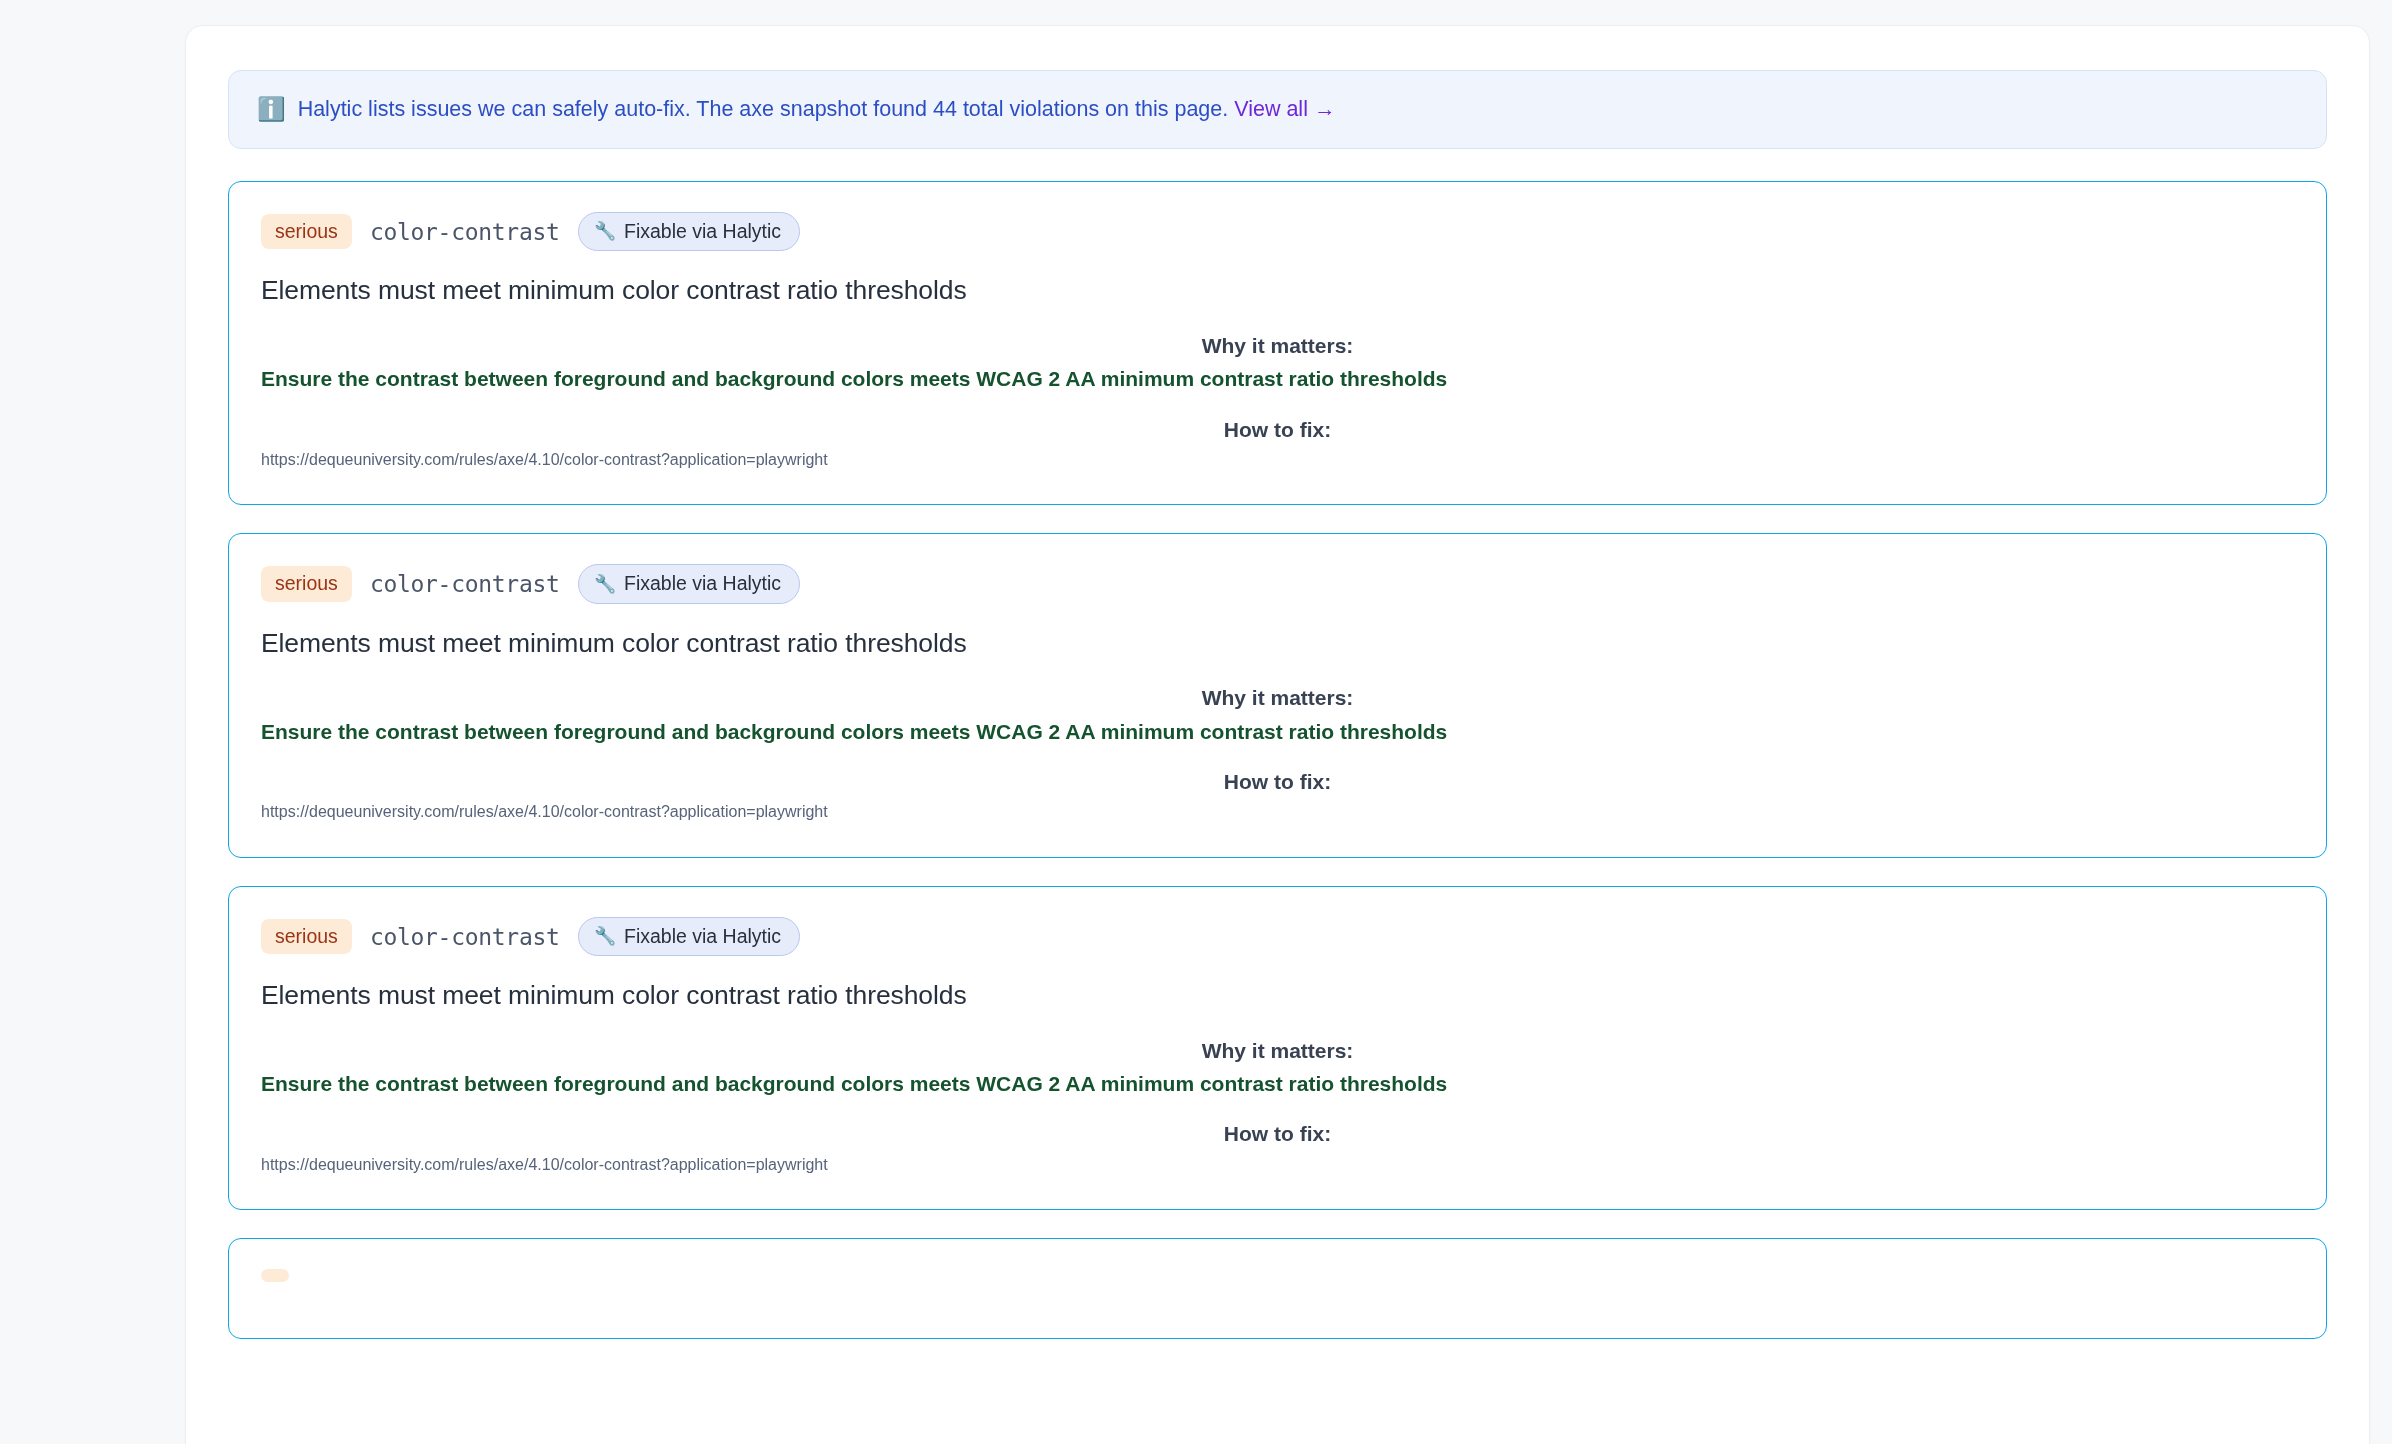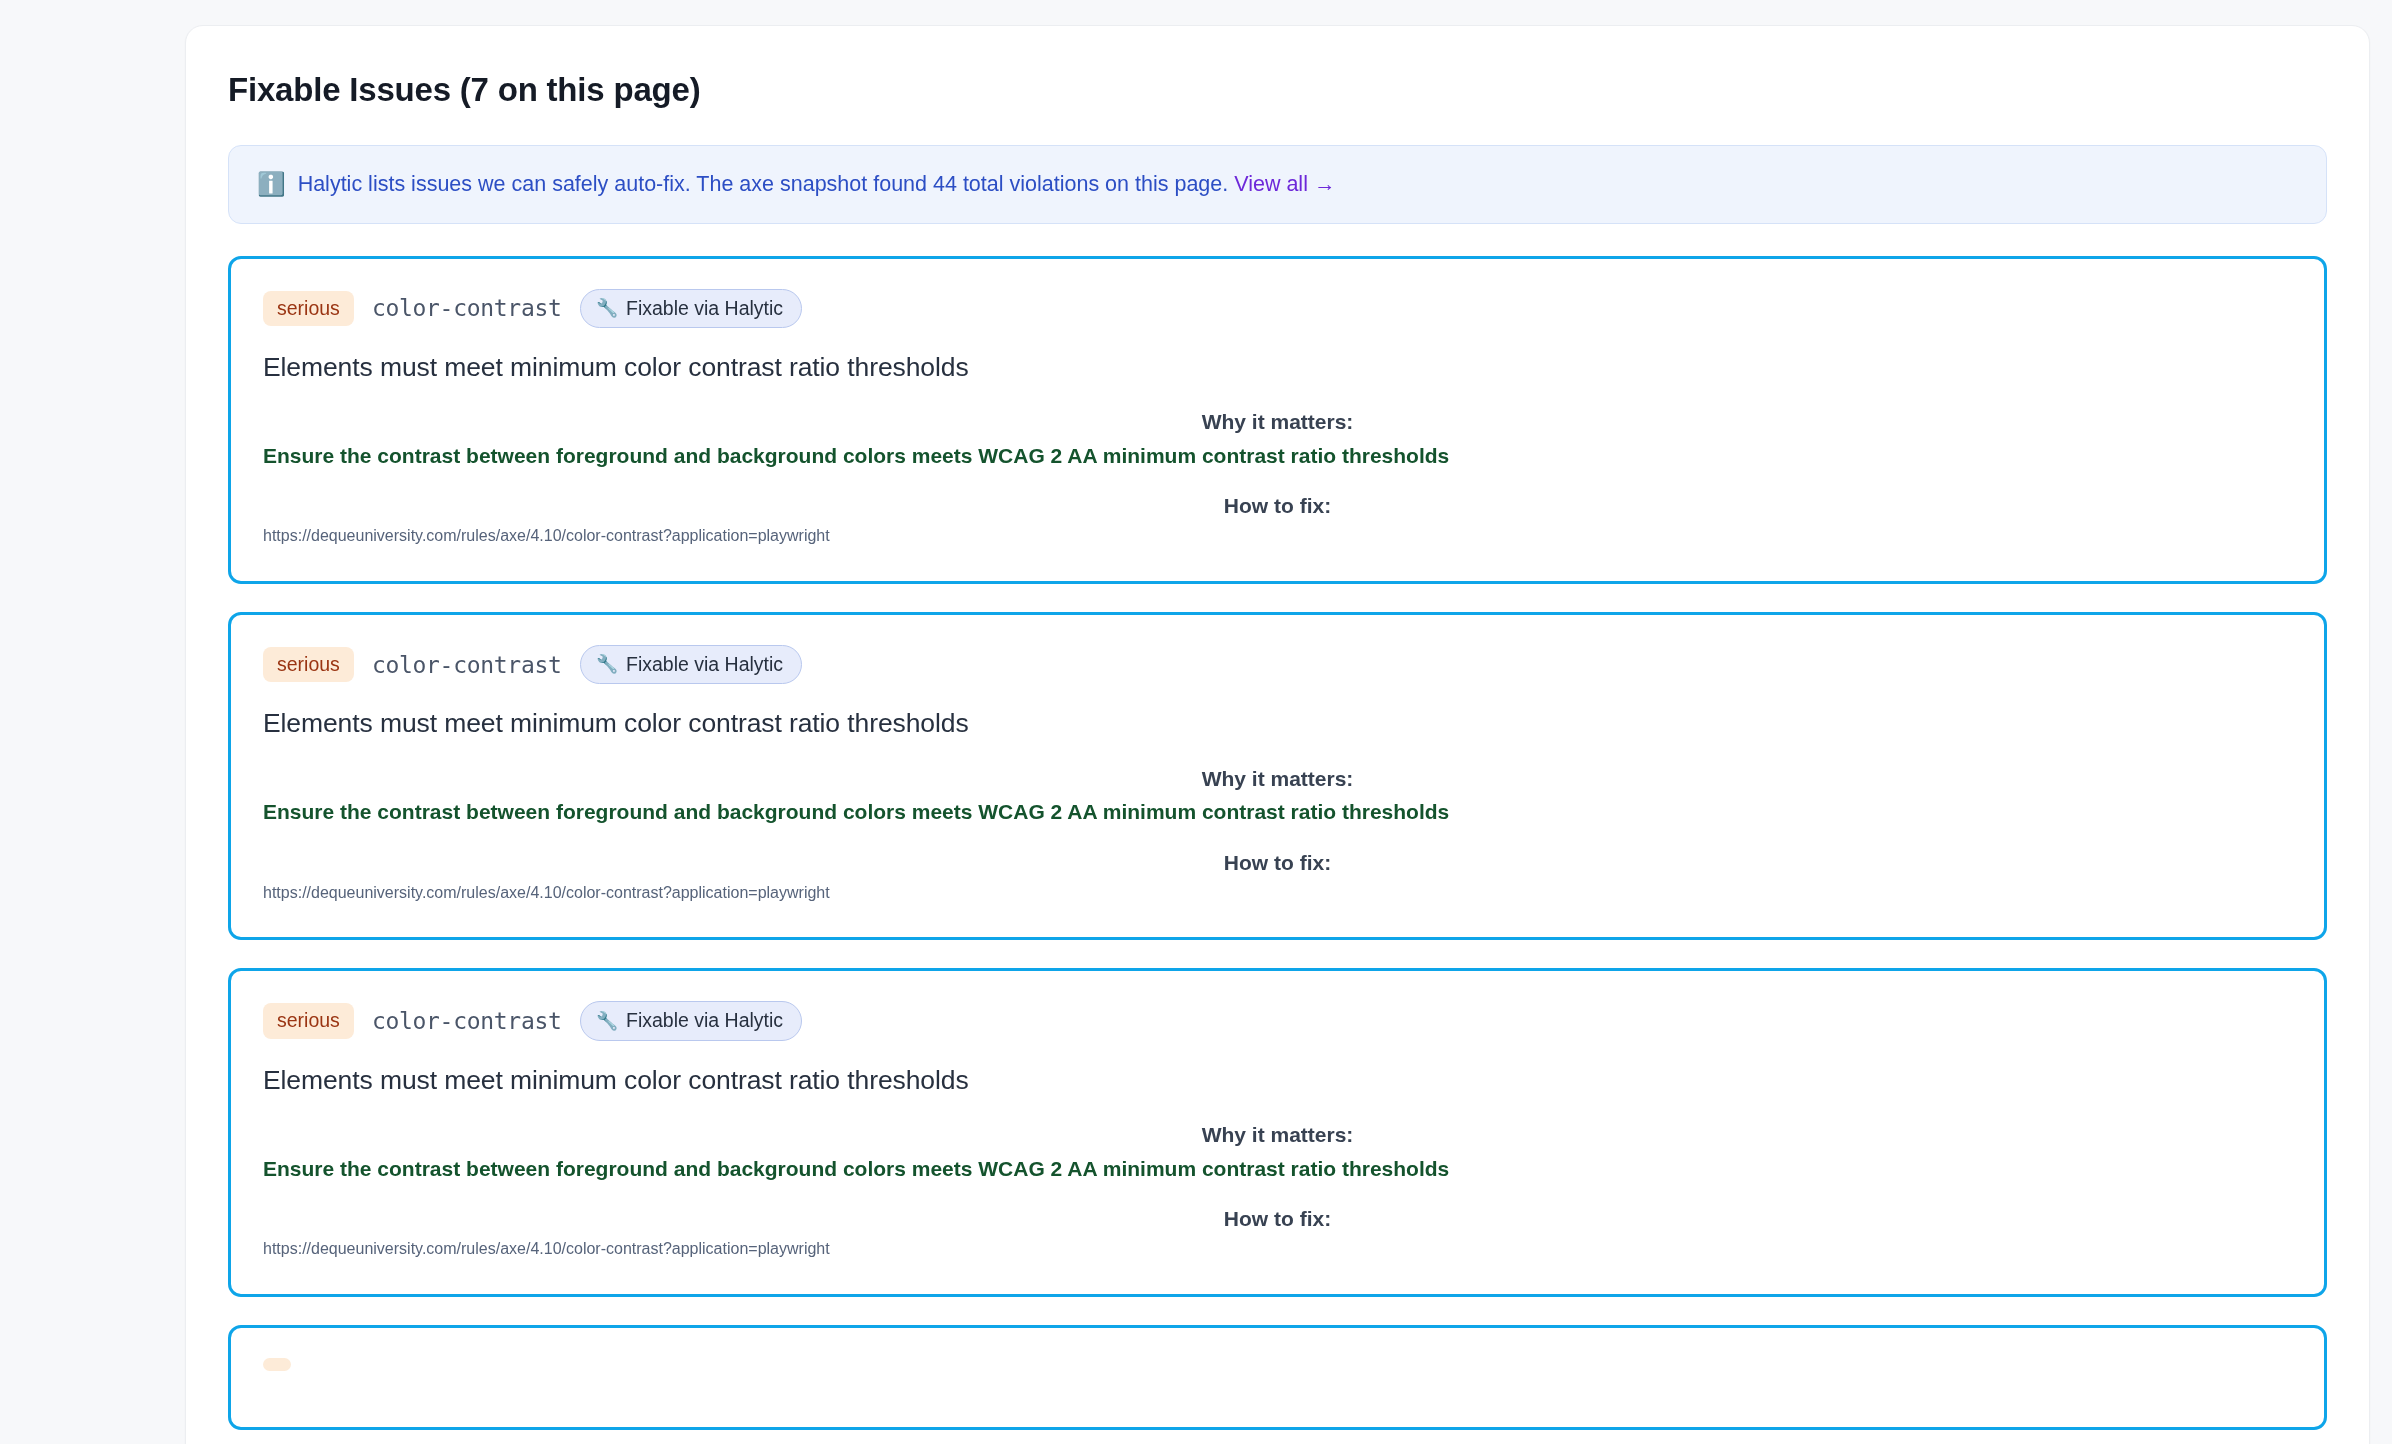--- a/index.html
+++ b/index.html
@@ -69,21 +69,21 @@
   }
 
   .info-link {
     color: #6d28d9;
     text-decoration: none;
     white-space: nowrap;
   }
 
   
   .issue-card {
-    border: 3px solid #0ea5e9;
+    border: 1px solid #0ea5e9;
     border-radius: 13px;
     background: #ffffff;
     padding: 30px 32px 34px 32px;
     margin-bottom: 28px;
   }
 
   .card-head {
     display: flex;
     align-items: center;
     gap: 18px;
@@ -164,21 +164,20 @@
     line-height: 1.35;
     word-break: break-all;
   }
 </style>
 </head>
 <body>
 
 <div class="panel">
   <div class="panel-inner">
 
-    <h1 class="page-title">Fixable Issues (7 on this page)</h1>
 
     <div class="info-banner">
       <span class="info-icon">ℹ️</span>
       <div class="info-text">
         <span>Halytic lists issues we can safely auto-fix. The axe snapshot found 44 total violations on this page.</span>
         <a href="#" class="info-link">View all →</a>
       </div>
     </div>
 
     <div class="issue-card">

